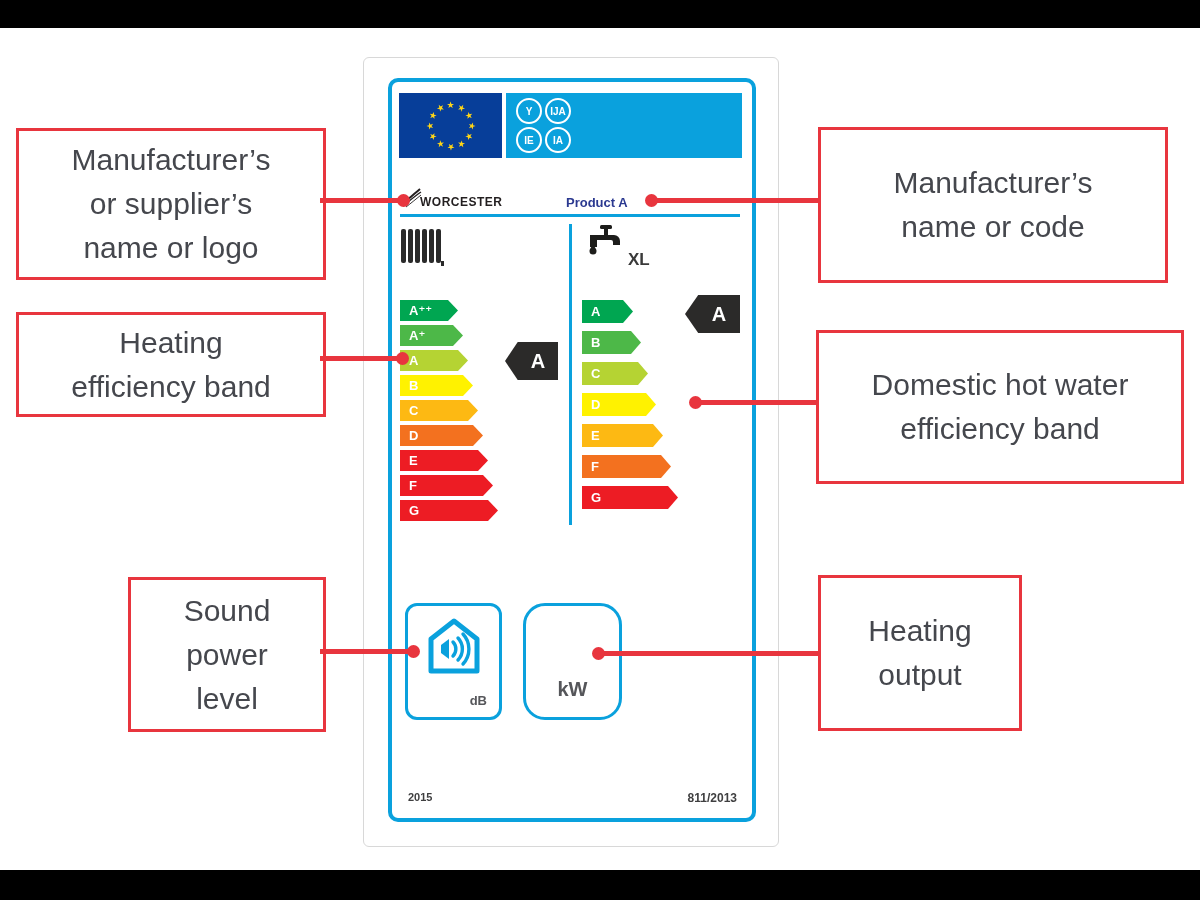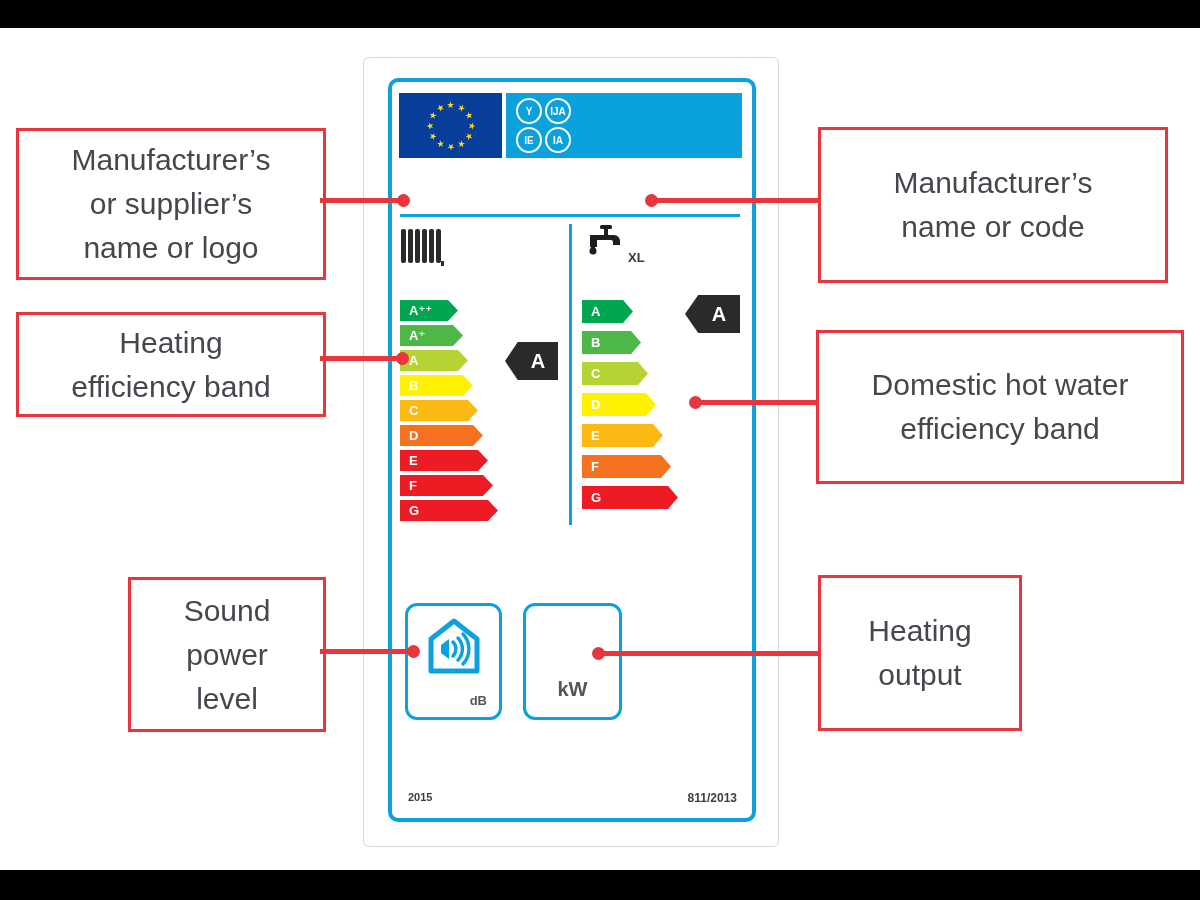--- a/index.html
+++ b/index.html
@@ -39,25 +39,25 @@
   .scale{position:absolute;}
   .band{position:absolute;left:0;display:flex;align-items:center;padding-left:9px;
         color:#fff;font-weight:bold;font-size:13px;
         clip-path:polygon(0 0,calc(100% - 10px) 0,100% 50%,calc(100% - 10px) 100%,0 100%);}
   .tag{position:absolute;background:#2b2a29;color:#fff;font-weight:bold;font-size:20px;
        display:flex;align-items:center;justify-content:center;padding-left:13px;
        clip-path:polygon(0 50%,24% 0,100% 0,100% 100%,24% 100%);}
   
   #radiator-icon{position:absolute;left:8px;top:145px;}
   #tap-group{position:absolute;left:192px;top:142px;width:70px;height:40px;}
-  #tap-profile{position:absolute;left:44px;top:26px;font-size:13px;font-weight:bold;color:#3a3a3a;}
+  #tap-profile{position:absolute;left:44px;top:26px;font-size:17px;font-weight:bold;color:#3a3a3a;}
   
   .unit-box{position:absolute;top:521px;height:117px;border:3px solid #0aa1dd;border-radius:12px;background:#fff;}
   #sound-box{left:13px;width:97px;}
-  #kw-box{left:131px;width:99px;}
+  #kw-box{left:131px;width:99px;border-radius:22px;}
   #sound-db{position:absolute;right:12px;bottom:9px;font-size:13px;font-weight:bold;color:#55565a;}
   #kw-text{position:absolute;left:0;right:0;bottom:16px;text-align:center;font-size:20px;font-weight:bold;color:#55565a;}
   #house-icon{position:absolute;left:17px;top:9px;}
   
   #label-year{position:absolute;left:16px;top:709px;font-size:11px;font-weight:bold;color:#3f3f40;}
   #label-reg{position:absolute;right:15px;top:709px;font-size:12px;font-weight:bold;color:#3f3f40;}
 </style>
 </head>
 <body>
 
@@ -87,20 +87,29 @@
 
     <div id="energ-band">
       <div class="energ-badges">
         <span class="badge">Y</span>
         <span class="badge">IJA</span>
         <span class="badge">IE</span>
         <span class="badge">IA</span>
       </div>
     </div>
 
+    <div id="brand-row">
+      <svg width="22" height="20" viewBox="0 0 22 20" style="position:absolute;left:0;top:0;">
+        <path d="M1 17 C6 13 14 6 20 1" stroke="#231f20" stroke-width="2" fill="none"></path>
+        <path d="M3 18 C8 14 15 8 21 4" stroke="#231f20" stroke-width="1.4" fill="none"></path>
+        <path d="M6 19 C10 16 16 11 21 7" stroke="#231f20" stroke-width="0.9" fill="none"></path>
+      </svg>
+      <span id="brand-name">WORCESTER</span>
+      <span id="product-name">Product A</span>
+    </div>
     <div id="header-divider"></div>
     <div id="column-divider"></div>
 
     <svg id="radiator-icon" width="48" height="42" viewBox="0 0 48 42">
       <g fill="#2a2a2a">
         <rect x="1" y="2" width="5" height="34" rx="2"></rect>
         <rect x="8" y="2" width="5" height="34" rx="2"></rect>
         <rect x="15" y="2" width="5" height="34" rx="2"></rect>
         <rect x="22" y="2" width="5" height="34" rx="2"></rect>
         <rect x="29" y="2" width="5" height="34" rx="2"></rect>

